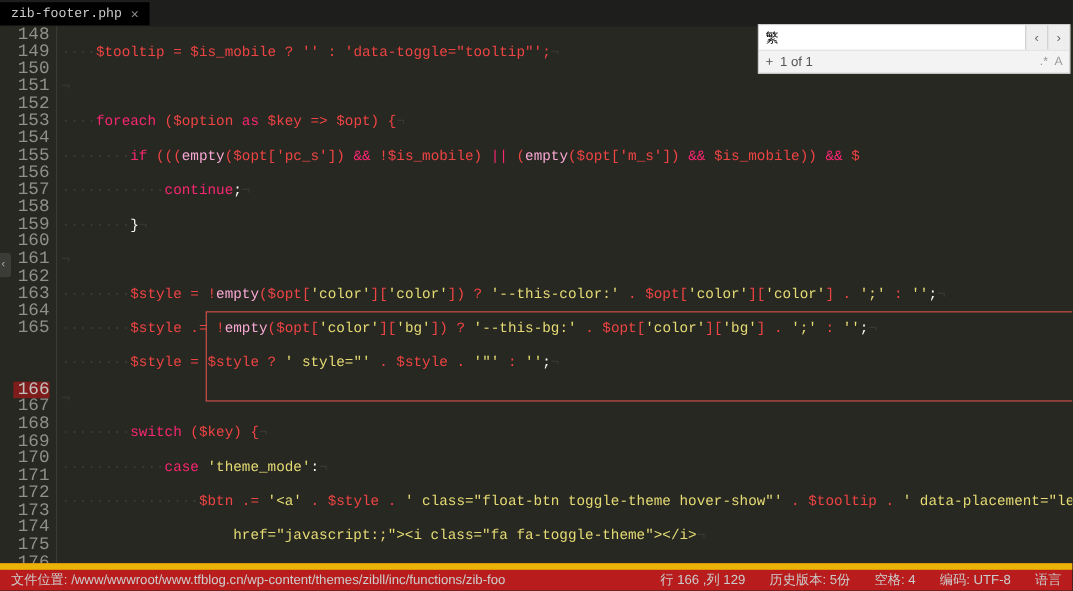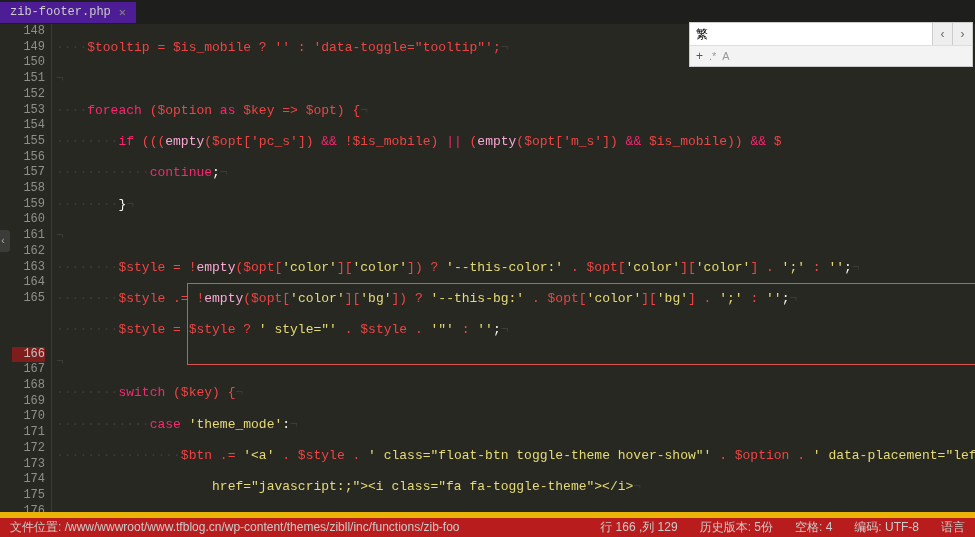--- a/index.html
+++ b/index.html
@@ -13,21 +13,21 @@
     overflow: hidden;
     position: relative;
   }
   .tab-bar {
     background: #1e1f1c;
     height: 24px;
     display: flex;
     align-items: center;
   }
   .tab {
-    background: #4c1d95;
+    background: #000000;
     color: #ccc;
     padding: 3px 10px;
     font-size: 12px;
     display: flex;
     gap: 8px;
   }
   .tab .close { color: #888; font-size: 12px; cursor: pointer; }
   .editor-area { display: flex; height: 488px; }
   .gutter-mini {
     width: 12px;
@@ -48,21 +48,21 @@
     align-items: center;
     justify-content: center;
   }
   .gutter {
     width: 40px;
     background: #272822;
     color: #8f908a;
     text-align: right;
     padding-right: 6px;
     line-height: 15.7px;
-    font-size: 12px;
+    font-size: 16px;
     border-right: 1px solid #3b3c37;
   }
   .gutter div.current { background: #7f1d1d; color: #c2c2bf; margin-top: 40px; }
   .code {
     flex: 1;
     line-height: 15.7px;
     white-space: pre;
     overflow: hidden;
     position: relative;
   }
@@ -180,21 +180,21 @@
 <div class="line"><span class="ws">········</span><span class="kw">if</span><span class="var"> (((</span><span class="fn">empty</span><span class="var">($opt['pc_s']) </span><span class="op">&amp;&amp;</span><span class="var"> !$is_mobile) </span><span class="op">||</span><span class="var"> (</span><span class="fn">empty</span><span class="var">($opt['m_s']) </span><span class="op">&amp;&amp;</span><span class="var"> $is_mobile)) </span><span class="op">&amp;&amp;</span><span class="var"> $</span></div>
 <div class="line"><span class="ws">············</span><span class="kw">continue</span><span class="pun">;</span><span class="ws">¬</span></div>
 <div class="line"><span class="ws">········</span><span class="pun">}</span><span class="ws">¬</span></div>
 <div class="line"><span class="ws">¬</span></div>
 <div class="line"><span class="ws">········</span><span class="var">$style = !</span><span class="fn">empty</span><span class="var">($opt[</span><span class="str">'color'</span><span class="var">][</span><span class="str">'color'</span><span class="var">]) ? </span><span class="str">'--this-color:'</span><span class="var"> . $opt[</span><span class="str">'color'</span><span class="var">][</span><span class="str">'color'</span><span class="var">] . </span><span class="str">';'</span><span class="var"> : </span><span class="str">''</span><span class="pun">;</span><span class="ws">¬</span></div>
 <div class="line"><span class="ws">········</span><span class="var">$style .= !</span><span class="fn">empty</span><span class="var">($opt[</span><span class="str">'color'</span><span class="var">][</span><span class="str">'bg'</span><span class="var">]) ? </span><span class="str">'--this-bg:'</span><span class="var"> . $opt[</span><span class="str">'color'</span><span class="var">][</span><span class="str">'bg'</span><span class="var">] . </span><span class="str">';'</span><span class="var"> : </span><span class="str">''</span><span class="pun">;</span><span class="ws">¬</span></div>
 <div class="line"><span class="ws">········</span><span class="var">$style = $style ? </span><span class="str">' style="'</span><span class="var"> . $style . </span><span class="str">'"'</span><span class="var"> : </span><span class="str">''</span><span class="pun">;</span><span class="ws">¬</span></div>
 <div class="line"><span class="ws">¬</span></div>
 <div class="line"><span class="ws">········</span><span class="kw">switch</span><span class="var"> ($key) {</span><span class="ws">¬</span></div>
 <div class="line"><span class="ws">············</span><span class="kw">case</span><span class="var"> </span><span class="str">'theme_mode'</span><span class="pun">:</span><span class="ws">¬</span></div>
-<div class="line"><span class="ws">················</span><span class="var">$btn .= </span><span class="str">'&lt;a'</span><span class="var"> . $style . </span><span class="str">' class="float-btn toggle-theme hover-show"'</span><span class="var"> . $option . </span><span class="str">' data-placement="left" title="切换</span></div>
+<div class="line"><span class="ws">················</span><span class="var">$btn .= </span><span class="str">'&lt;a'</span><span class="var"> . $style . </span><span class="str">' class="float-btn toggle-theme hover-show"'</span><span class="var"> . $tooltip . </span><span class="str">' data-placement="left" title="切换</span></div>
 <div class="line"><span class="ws">                    </span><span class="str">href="javascript:;"&gt;&lt;i class="fa fa-toggle-theme"&gt;&lt;/i&gt;</span><span class="ws">¬</span></div>
 <div class="line"><span class="ws">················</span><span class="str">&lt;/a&gt;'</span><span class="pun">;</span><span class="ws">¬</span></div>
 
 
 
 
 
 
 
 
@@ -212,20 +212,21 @@
 </div>
 
 <div class="find-panel">
   <div class="find-row1">
     <input class="find-input" value="繁" style="">
     <div class="find-nav">‹</div>
     <div class="find-nav">›</div>
   </div>
   <div class="find-row2">
     <span>+</span>
+    <span class="count">1 of 1</span>
     <span class="flag">.*</span>
     <span class="flag">A</span>
   </div>
 </div>
 
 <div class="status-bar">
   <span class="path"><span>文件位置:</span>&nbsp;<span>/www/wwwroot/www.tfblog.cn/wp-content/themes/zibll/inc/functions/zib-foo</span></span>
   <span>行 166 ,列 129</span>
   <span>历史版本:  5份</span>
   <span>空格:  4</span>

